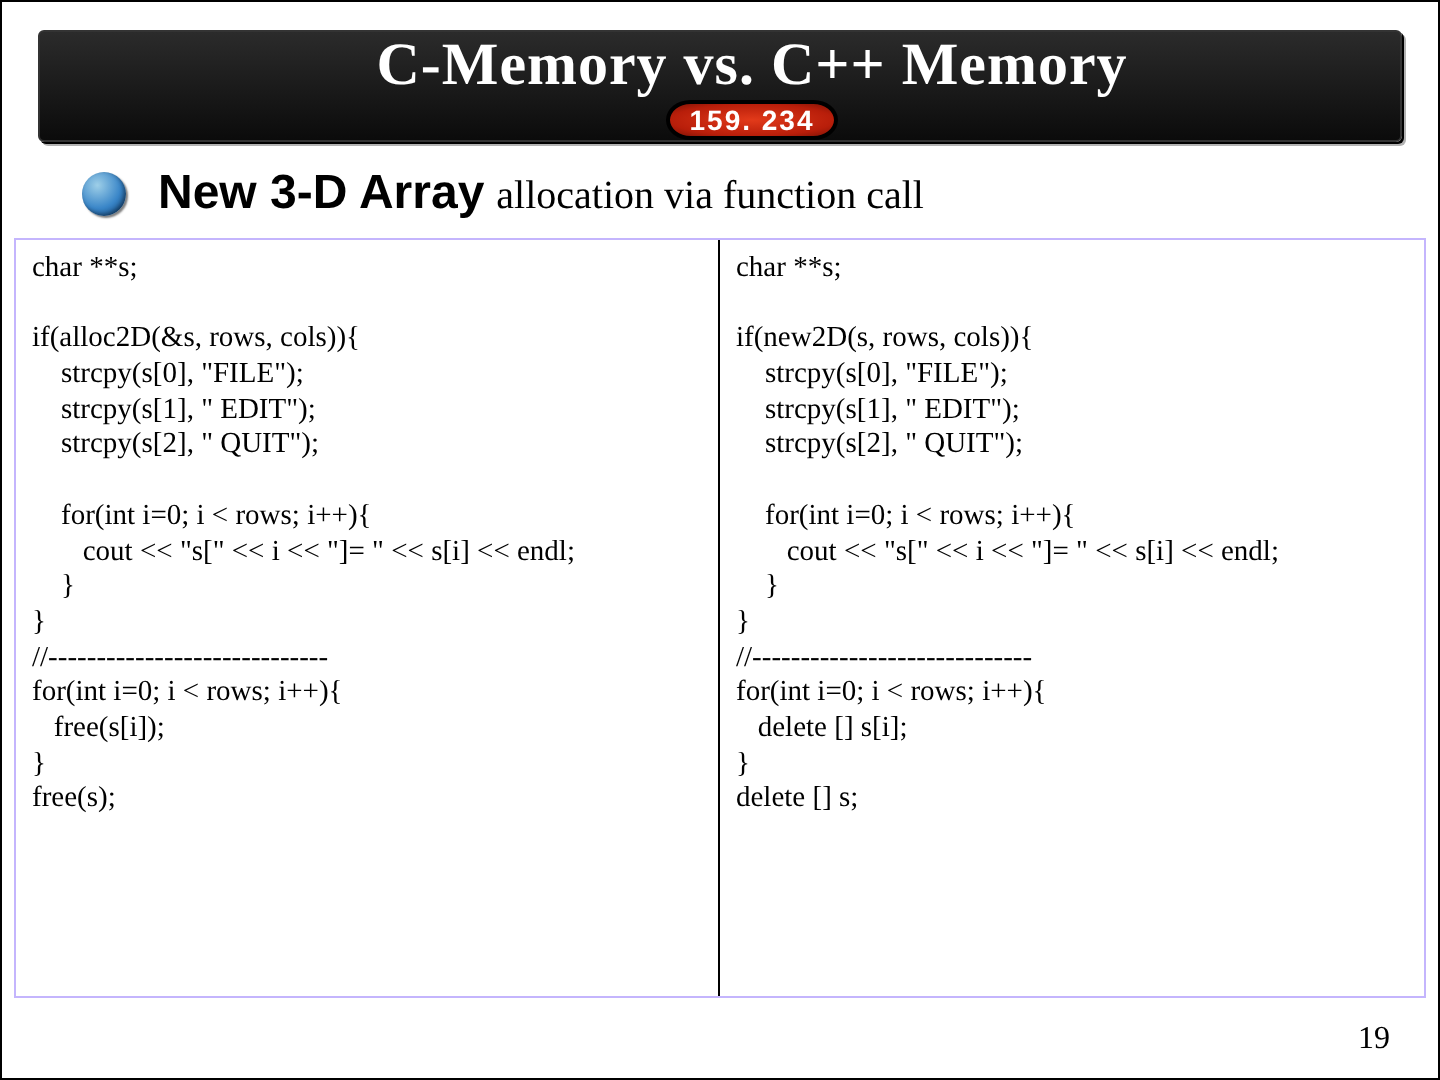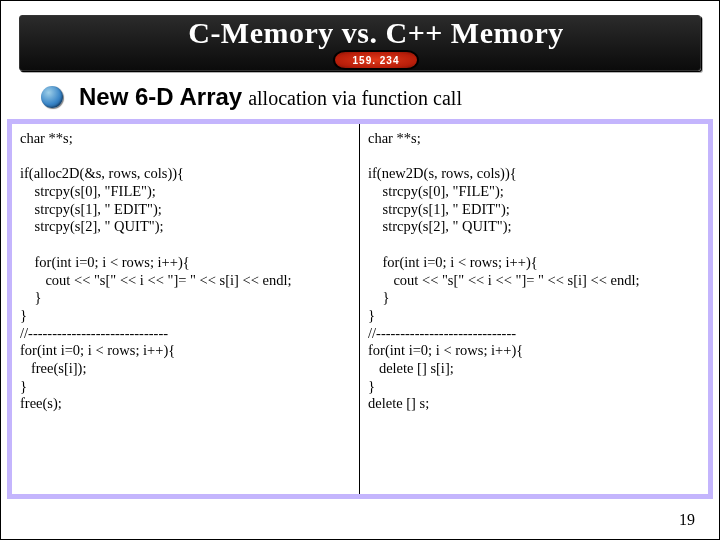--- a/index.html
+++ b/index.html
@@ -36,21 +36,21 @@
   }
   .badge {
     min-width: 86px;
     height: 38px;
     background: radial-gradient(ellipse at center, #e23a1a 0%, #b81e0a 70%, #7d1205 100%);
     border: 2px solid #000;
     border-radius: 22px / 18px;
     color: #fff;
     font-family: Verdana, Arial, sans-serif;
     font-weight: bold;
-    font-size: 10px;
+    font-size: 14px;
     display: flex;
     align-items: center;
     justify-content: center;
     padding: 0 10px;
     letter-spacing: 1px;
   }
   .subhead-row {
     position: absolute;
     top: 82px;
     left: 40px;
@@ -78,21 +78,21 @@
     font-size: 20px;
     margin-left: 6px;
   }
   .codegrid {
     position: absolute;
     top: 118px;
     left: 6px;
     right: 6px;
     bottom: 40px;
     display: flex;
-    border: 5px solid #c4b5fd;
+    border: 1px solid #c4b5fd;
   }
   .codecol {
     flex: 1 1 50%;
     border-right: 1px solid #000;
     padding: 6px 8px 6px 8px;
     font-family: "Times New Roman", Times, serif;
     font-size: 14.5px;
     line-height: 1.22;
     white-space: pre;
     overflow: hidden;
@@ -113,21 +113,21 @@
 <div class="slide">
 
   <div class="titlebar">
     <div class="title">C-Memory vs. C++ Memory</div>
     <div class="badge">159. 234</div>
   </div>
 
   <div class="subhead-row">
     <div class="bullet"></div>
     <div>
-      <span class="subhead">New 6-D Array</span><span class="subhead-rest">allocation via function call</span>
+      <span class="subhead">New 3-D Array</span><span class="subhead-rest">allocation via function call</span>
     </div>
   </div>
 
   <div class="codegrid">
     <div class="codecol">char **s;
 
 if(alloc2D(&amp;s, rows, cols)){
     strcpy(s[0], "FILE");
     strcpy(s[1], " EDIT");
     strcpy(s[2], " QUIT");

